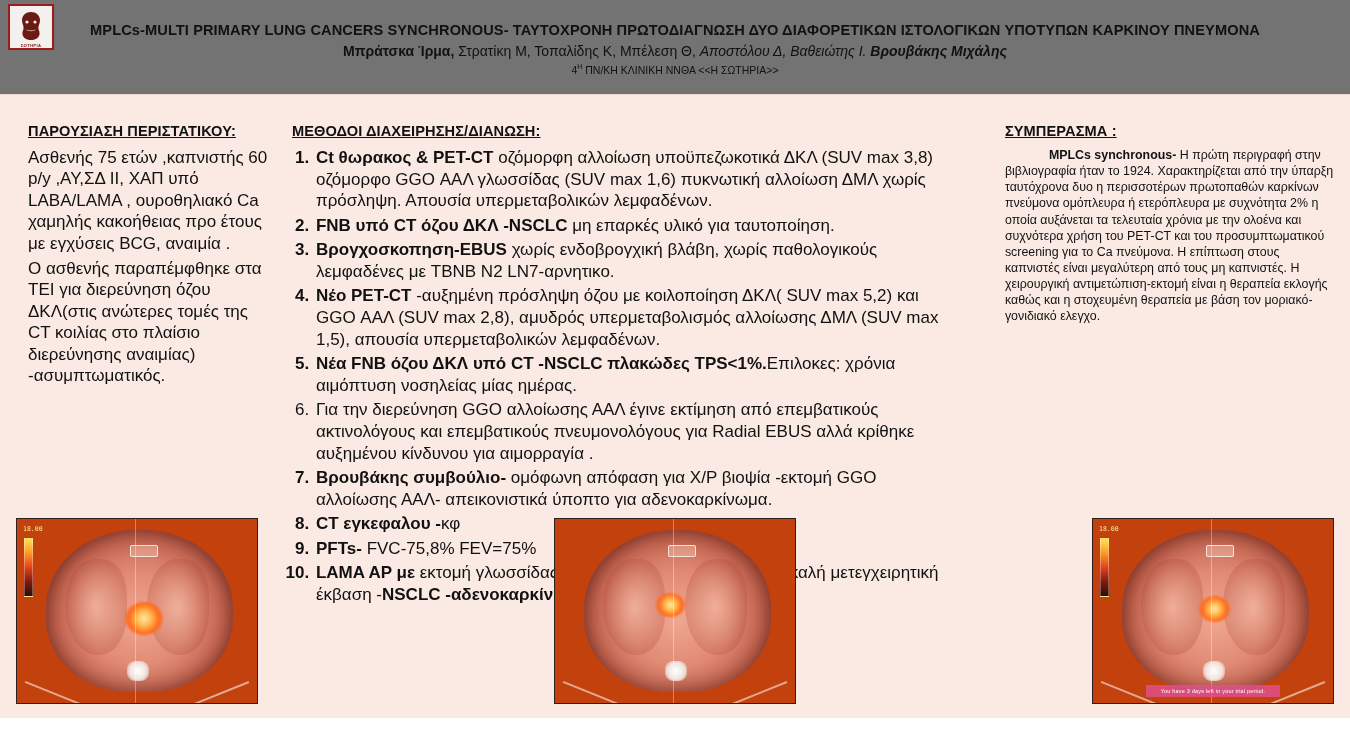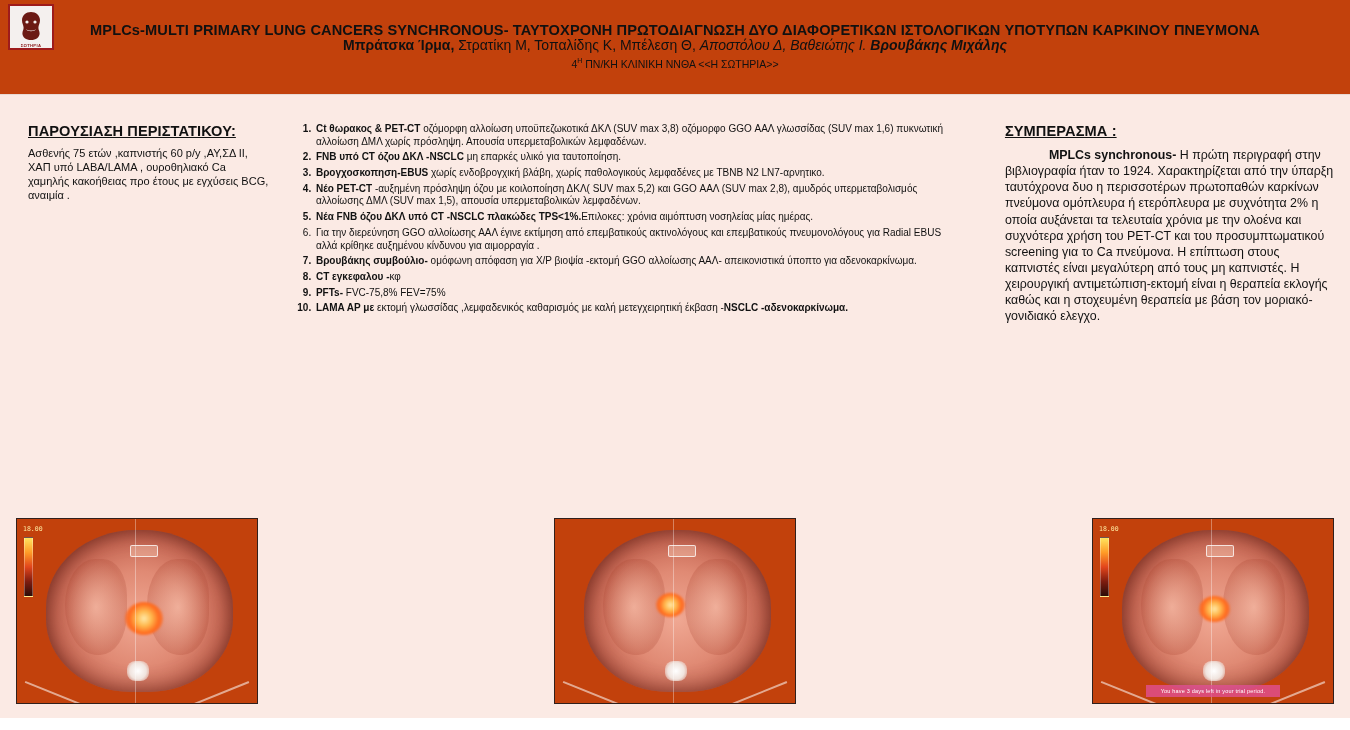--- a/index.html
+++ b/index.html
@@ -16,21 +16,21 @@
   .poster {
     position: relative;
     width: 1350px;
     height: 730px;
     background: #fbeae4;
     box-sizing: border-box;
   }
   
   .header {
     position: relative;
-    background: #c2410c;
+    background: #737373;
     height: 95px;
     border-bottom: 1px solid #e8d9d3;
     box-sizing: border-box;
   }
   .logo {
     position: absolute;
     left: 8px;
     top: 4px;
     width: 46px;
     height: 46px;
@@ -60,20 +60,21 @@
   }
   .title-main {
     font-size: 14.6px;
     font-weight: bold;
     color: #111111;
     letter-spacing: .1px;
     line-height: 1.1;
     white-space: nowrap;
   }
   .authors {
+    margin-top: 6px;
     font-size: 14px;
     color: #111111;
     line-height: 1.1;
   }
   .authors .bold { font-weight: bold; }
   .authors .italic { font-style: italic; }
   .authors .bolditalic { font-weight: bold; font-style: italic; }
   .affiliation {
     margin-top: 4px;
     font-size: 10.5px;
@@ -96,32 +97,32 @@
   h2.section-title {
     margin: 0 0 8px 0;
     font-size: 14.6px;
     font-weight: bold;
     text-decoration: underline;
     color: #111111;
     letter-spacing: .1px;
   }
   .col-left p, .col-right p {
     margin: 0;
-    font-size: 11px;
+    font-size: 17px;
     line-height: 1.26;
     color: #111;
   }
   .col-left p + p { margin-top: 4px; }
   .col-right p { font-size: 12.4px; line-height: 1.3; }
   .col-right .lead { font-weight: bold; padding-left: 44px; }
 
   ol.methods {
     margin: 0;
     padding-left: 22px;
-    font-size: 10px;
+    font-size: 17px;
     line-height: 1.27;
     color: #111;
   }
   ol.methods > li {
     margin-bottom: 3px;
     padding-left: 2px;
   }
   ol.methods > li.bold-item { font-weight: bold; }
   ol.methods > li.bold-item .reg { font-weight: normal; }
   ol.methods > li.plain-item { font-weight: normal; }
@@ -282,23 +283,25 @@
         <span>4</span><sup>Η</sup><span> ΠΝ/ΚΗ ΚΛΙΝΙΚΗ ΝΝΘΑ &lt;&lt;Η ΣΩΤΗΡΙΑ&gt;&gt;</span>
       </div>
     </div>
   </div>
 
   <div class="columns">
 
     <div class="col-left">
       <h2 class="section-title">ΠΑΡΟΥΣΙΑΣΗ ΠΕΡΙΣΤΑΤΙΚΟΥ:</h2>
       <p>Ασθενής 75 ετών ,καπνιστής 60 p/y ,ΑΥ,ΣΔ ΙΙ, ΧΑΠ υπό LABA/LAMA ,  ουροθηλιακό Ca χαμηλής κακοήθειας προ έτους με εγχύσεις BCG, αναιμία .</p>
+      <p>Ο ασθενής παραπέμφθηκε στα ΤΕΙ για διερεύνηση όζου ΔΚΛ(στις ανώτερες τομές της CT κοιλίας στο πλαίσιο διερεύνησης αναιμίας) -ασυμπτωματικός.</p>
     </div>
 
     <div class="col-mid">
+      <h2 class="section-title">ΜΕΘΟΔΟΙ ΔΙΑΧΕΙΡΗΣΗΣ/ΔΙΑΝΩΣΗ:</h2>
       <ol class="methods">
         <li class="bold-item">
           <span>Ct θωρακος  &amp; PET-CT </span><span class="reg">οζόμορφη αλλοίωση υποϋπεζωκοτικά ΔΚΛ (SUV max 3,8)  οζόμορφο GGO ΑΑΛ γλωσσίδας (SUV max 1,6) πυκνωτική αλλοίωση ΔΜΛ χωρίς πρόσληψη. Απουσία υπερμεταβολικών λεμφαδένων.</span>
         </li>
         <li class="bold-item">
           <span>FNB υπό  CT όζου ΔΚΛ -NSCLC </span><span class="reg">μη επαρκές υλικό για ταυτοποίηση.</span>
         </li>
         <li class="bold-item">
           <span>Βρογχοσκοπηση-EBUS </span><span class="reg">χωρίς ενδοβρογχική βλάβη, χωρίς παθολογικούς λεμφαδένες με TBNB N2 LN7-αρνητικο.</span>
         </li>

